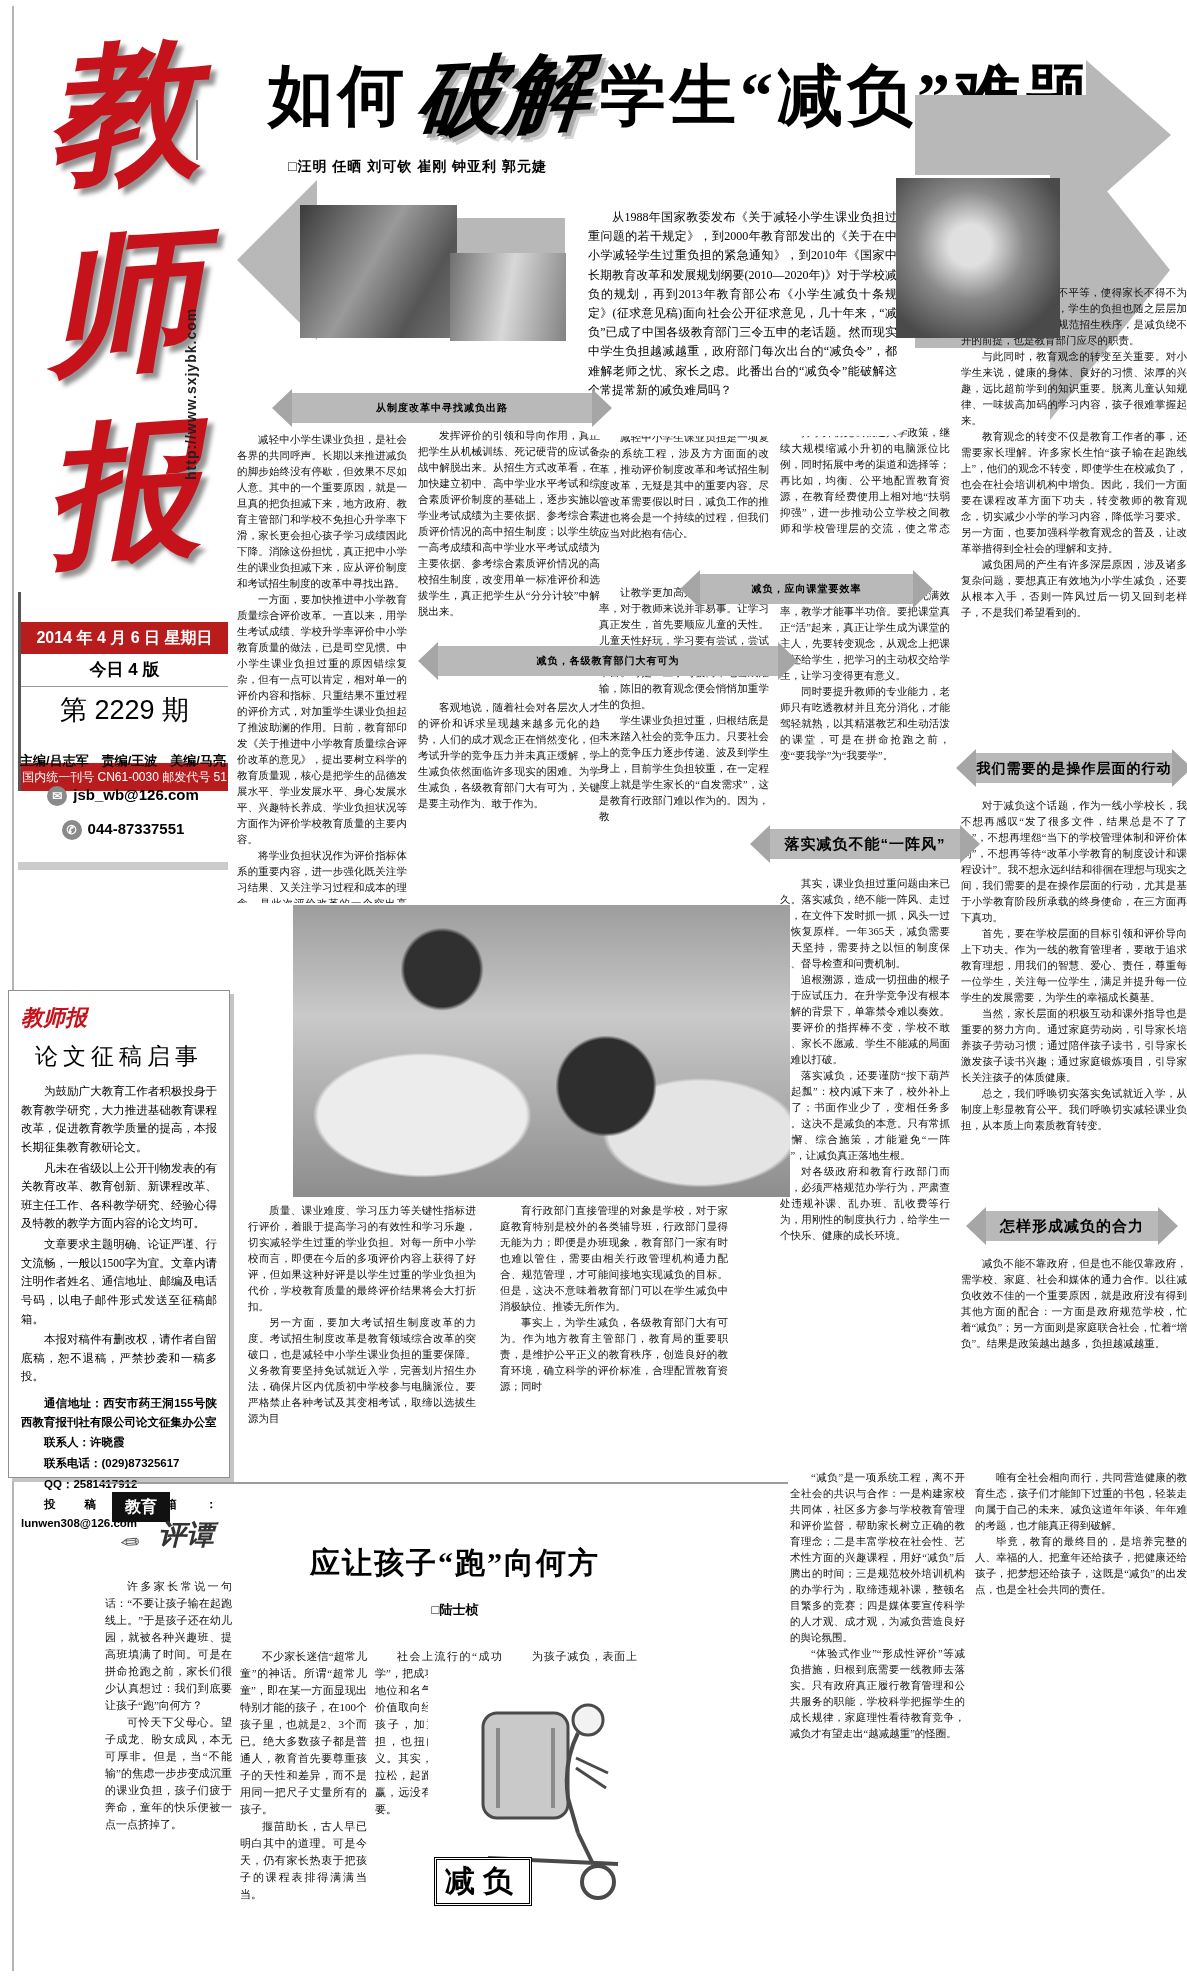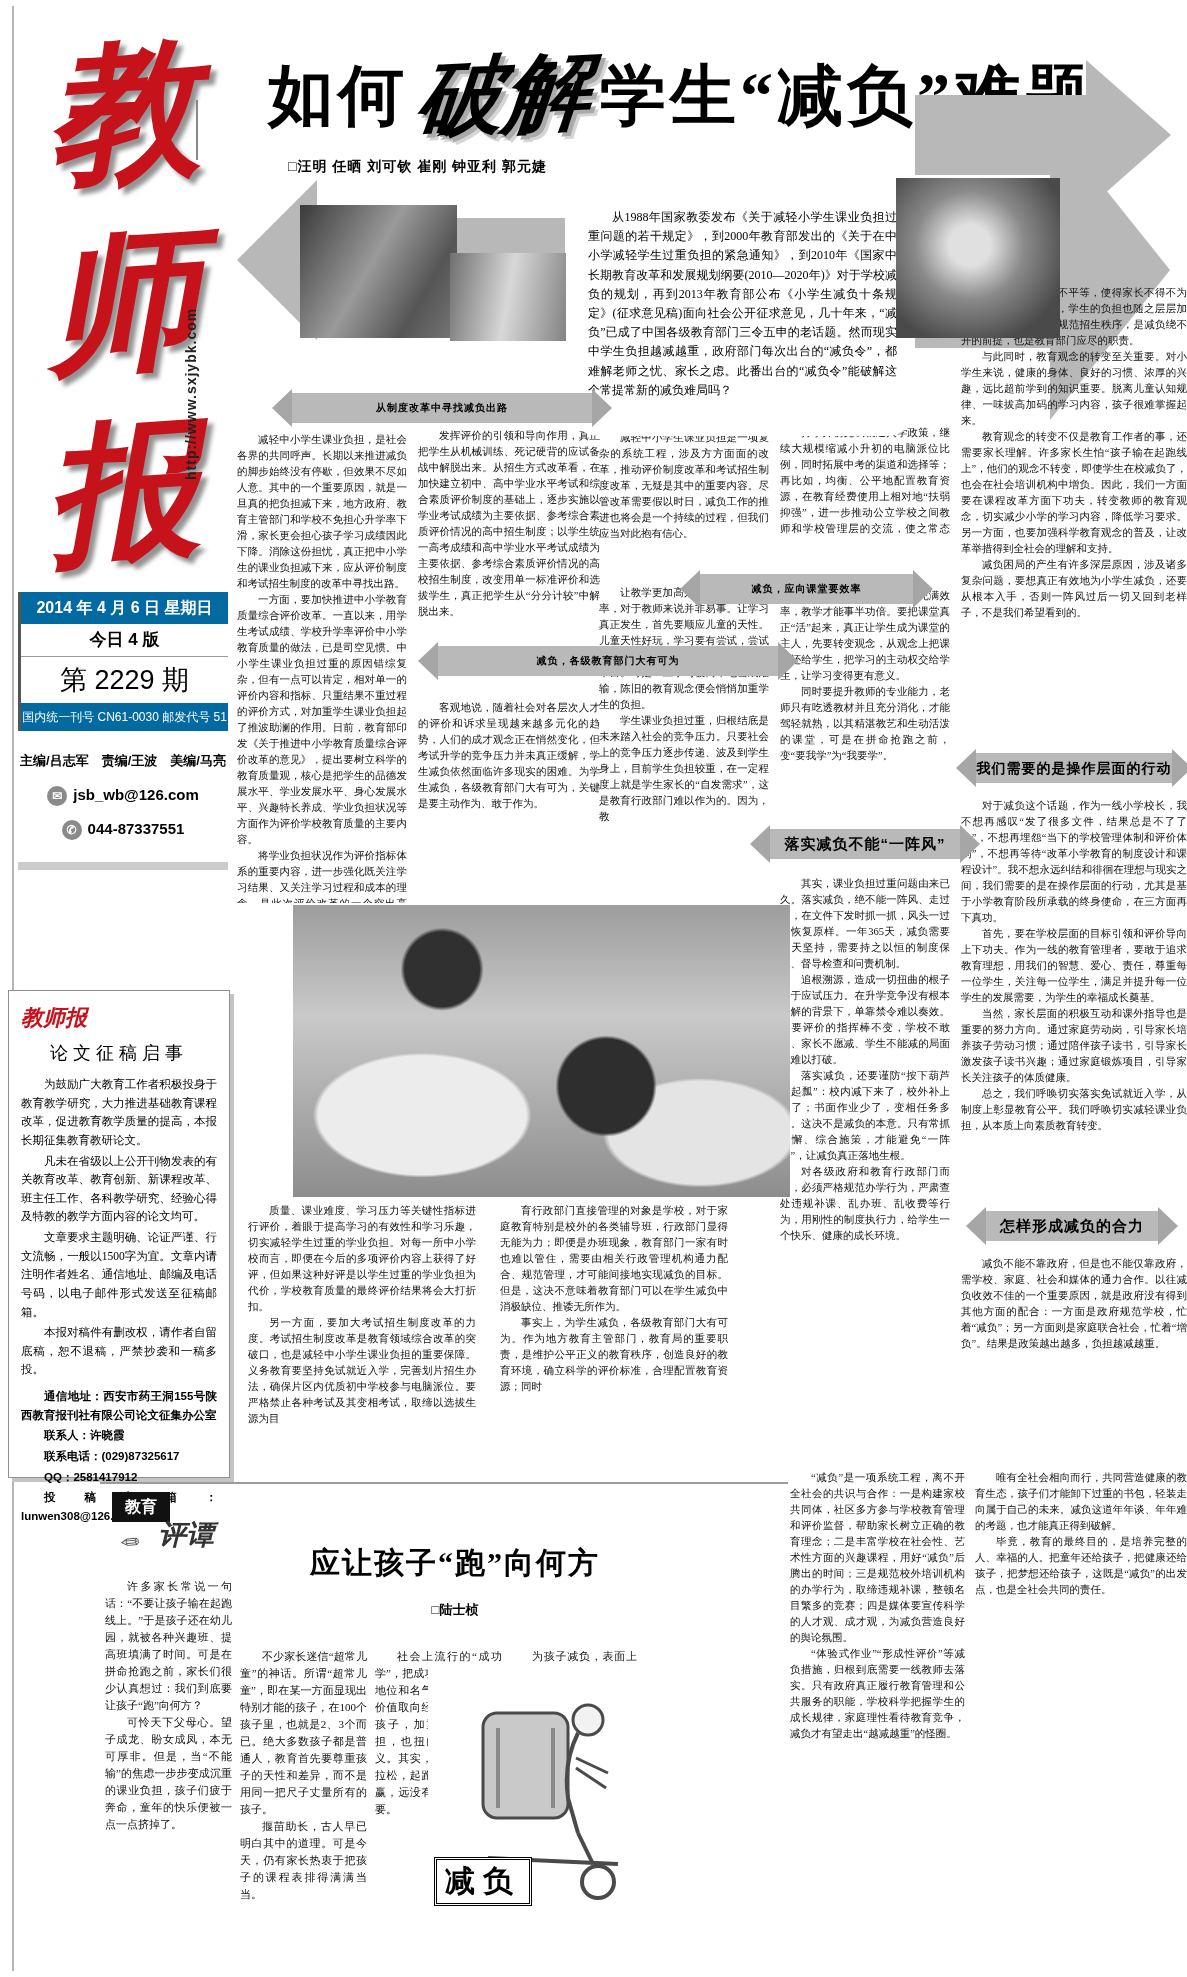--- a/index.html
+++ b/index.html
@@ -7,29 +7,29 @@
   .abs{position:absolute;}
   .edge{background:#b5b5b5;}
   
   .mh-char{position:absolute;left:42px;width:160px;height:190px;font-size:152px;line-height:185px;text-align:center;
     color:#c5121b;font-weight:bold;font-style:italic;transform:rotate(-4deg);
     text-shadow:5px 6px 4px rgba(60,60,60,.55);font-family:"DejaVu Serif",serif;}
   .vurl{position:absolute;left:183px;top:150px;height:330px;writing-mode:vertical-rl;transform:rotate(180deg);
     font-family:"Liberation Sans",sans-serif;font-weight:bold;font-size:14px;color:#222;letter-spacing:1px;}
   .vrule{position:absolute;left:196px;top:100px;width:2px;height:60px;background:#888;}
   .sbar{position:absolute;left:18px;width:210px;font-family:"Liberation Sans",sans-serif;text-align:center;}
-  .darkbar{background:#0369a1;color:#fff;}
+  .darkbar{background:#b91c1c;color:#fff;margin-top:30px;}
   .sb-stack{border-left:3px solid #555;}
   .icon-dot{display:inline-block;width:20px;height:20px;border-radius:50%;background:#8a8a8a;color:#fff;
     font-size:12px;line-height:20px;text-align:center;vertical-align:middle;margin-right:6px;}
   
   #notice{position:absolute;left:8px;top:990px;width:196px;height:462px;border:1px solid #8f8f8f;
     box-shadow:4px 4px 0 #c4c4c4;padding:12px;background:#fff;}
   #notice .logo{color:#c5121b;font-weight:bold;font-style:italic;font-size:22px;}
-  #notice h2{margin:8px 0 10px;font-size:18px;font-weight:normal;letter-spacing:5px;text-align:center;}
+  #notice h2{margin:8px 0 10px;font-size:23px;font-weight:normal;letter-spacing:5px;text-align:center;}
   #notice p{margin:0 0 2px;font-size:11.5px;line-height:1.62;text-indent:2em;text-align:justify;}
   #notice .contact{font-family:"Liberation Sans",sans-serif;font-weight:bold;font-size:11.5px;line-height:1.55;
     text-indent:0;margin-top:8px;}
   
   #headline{position:absolute;left:268px;top:38px;width:830px;height:115px;display:flex;align-items:center;color:#000;}
   .hl-a{font-size:66px;font-weight:900;letter-spacing:4px;}
   .hl-brush{font-size:86px;font-weight:900;font-style:italic;transform:skew(-8deg) rotate(-3deg);margin:0 10px;
     text-shadow:4px 4px 0 #aaa,7px 7px 0 #d5d5d5;}
   #byline{position:absolute;left:288px;top:158px;font-size:14px;font-weight:bold;letter-spacing:1px;
     font-family:"Liberation Sans",sans-serif;}

